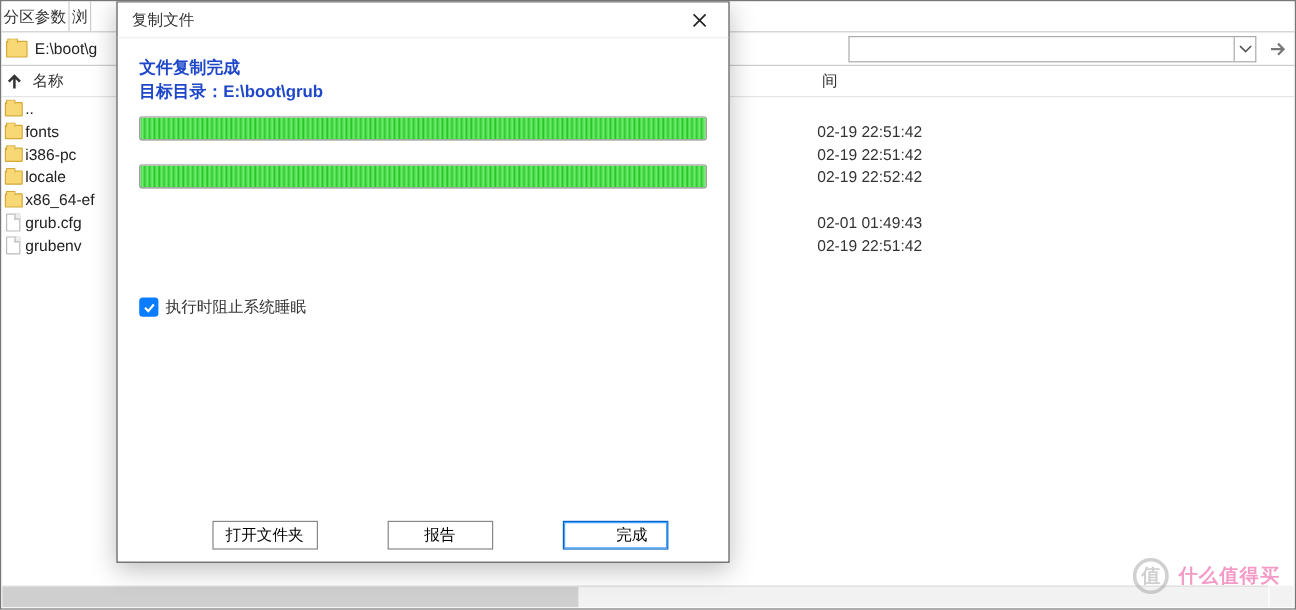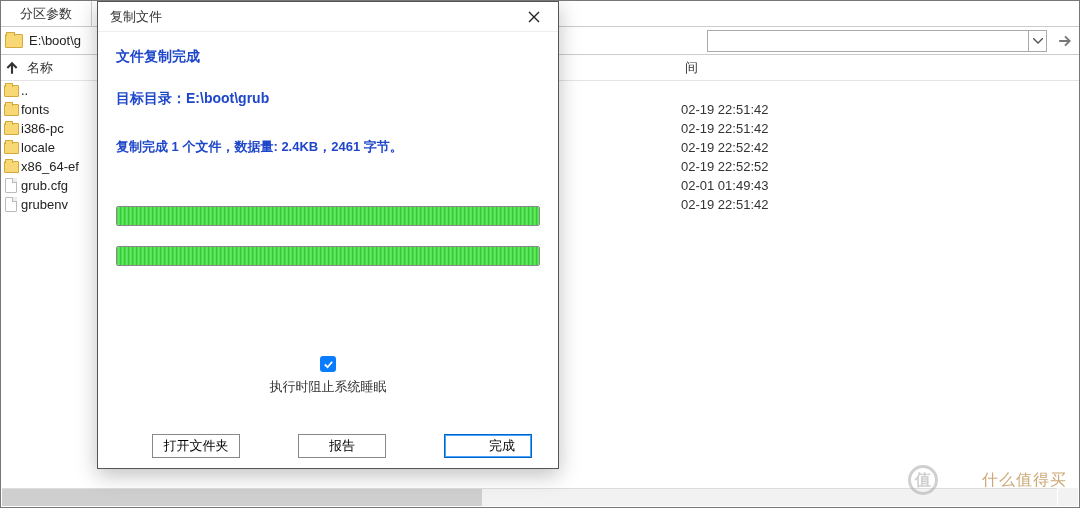--- a/index.html
+++ b/index.html
@@ -1,19 +1,19 @@
 <!DOCTYPE html>
 <html><head>
 <meta charset="utf-8">
 <style>
   * { box-sizing: border-box; margin: 0; padding: 0; font-family: "Microsoft YaHei", "Segoe UI", sans-serif; }
   body { width: 1080px; height: 508px; background: #fff; overflow: hidden; position: relative; border: 1px solid #777; }
   
   .tabs { display: flex; border-bottom: 1px solid #ccc; height: 26px; font-size: 13px; }
-  .tab { padding: 4px 19px 0; border-right: 1px solid #ccc; color: #333; cursor: pointer; }
+  .tab { padding: 4px 2px 0; border-right: 1px solid #ccc; color: #333; cursor: pointer; }
   
   .path-row { display: flex; align-items: center; height: 28px; border-bottom: 1px solid #ccc; padding: 0 4px; gap: 4px; }
   .folder-icon { width: 18px; height: 14px; background: #f8d775; border: 1px solid #d4a93a; border-radius: 1px; position: relative; }
   .folder-icon::before { content:""; position:absolute; top:-3px; left:0; width:7px; height:3px; background:#f8d775; border:1px solid #d4a93a; border-bottom:none; border-radius:1px 1px 0 0; }
   .path-row input.path { flex:0 0 auto; width: 60px; border:none; font-size:13px; padding:2px; color:#222; background:transparent; }
   .path-row .spacer { flex:1; }
   .path-row .dropdown-field { width:340px; height:22px; border:1px solid #aaa; background:#fff; display:flex; align-items:center; }
   .dd-btn { width:18px; height:20px; border-left:1px solid #aaa; display:flex; align-items:center; justify-content:center; }
   .arrow-box { width:20px; height:20px; display:flex; align-items:center; justify-content:center; margin-left:4px; }
   
@@ -30,47 +30,47 @@
   .file-sm { width:12px; height:15px; background:#fff; border:1px solid #bbb; border-radius:1px; position:relative; }
   .file-sm::before { content:""; position:absolute; right:-1px; top:-1px; width:4px; height:4px; background:#eee; border-left:1px solid #bbb; border-bottom:1px solid #bbb; }
   .row .nm { flex:0 0 660px; white-space:nowrap; overflow:hidden; }
   .row .tm { flex:1; color:#333; }
   
   .scrollbar-h { position:absolute; left:1px; right:22px; bottom:1px; height:18px; background:#f2f2f2; border-top:1px solid #ddd; }
   .scroll-thumb { height:100%; width:480px; background:#cfcfcf; }
   .scroll-corner { position:absolute; right:1px; bottom:1px; width:20px; height:18px; background:#f2f2f2; }
   
   
-  .modal { position:absolute; left:96px; top:0; width:462px; height:468px; background:#fff; border:1px solid #555; box-shadow:0 6px 20px rgba(0,0,0,.25); display:flex; flex-direction:column; }
+  .modal { position:absolute; left:96px; top:0; width:511px; height:468px; background:#fff; border:1px solid #555; box-shadow:0 6px 20px rgba(0,0,0,.25); display:flex; flex-direction:column; }
   .modal-title { height:30px; display:flex; align-items:center; padding:0 8px 0 12px; font-size:13px; color:#333; border-bottom:1px solid #eee; }
   .modal-title .ttl { flex:1; }
   .close-btn { width:32px; height:28px; display:flex; align-items:center; justify-content:center; cursor:pointer; }
   .close-btn svg { width:12px; height:12px; }
   
   .modal-body { flex:1; padding:10px 18px 0 18px; font-size:13px; }
   .bold-blue { color:#1f47c9; font-weight:bold; font-size:14px; }
-  .h1 { margin-top:6px; margin-bottom:24px; }
-  .h2 { margin-bottom:30px; }
+  .h1 { margin-top:6px; margin-bottom:2px; }
+  .h2 { margin-bottom:11px; }
   .stat { color:#1f47c9; font-weight:bold; font-size:13px; margin-bottom:50px; }
   
   .lbl { font-size:12.5px; color:#333; margin-bottom:4px; }
   .progress { height:20px; border:1px solid #888; border-radius:2px; background:#f6f6f6; margin-bottom:20px; overflow:hidden; }
   .progress-fill { height:100%; width:100%; background:repeating-linear-gradient(90deg,#3fd23f 0,#6ef06e 2px,#3fd23f 3px,#2bc22b 4px); }
   
-  .chk-row { display:flex; align-items:center; gap:6px; font-size:13px; color:#333; margin-top:90px;flex-direction:column; }
+  .chk-row { display:flex; align-items:center; gap:6px; font-size:13px; color:#333; margin-top:90px; }
   .checkbox { width:16px; height:16px; border-radius:3px; background:#0a7cff; display:flex; align-items:center; justify-content:center; }
   .checkbox svg { width:11px; height:11px; }
   
   .modal-footer { height:44px; display:flex; align-items:center; justify-content:center; gap:30px; }
   .btn { min-width:88px; height:24px; border:1px solid #888; background:#fff; font-size:13px; display:flex; align-items:center; justify-content:center; cursor:pointer;margin-left:28px; }
   .btn.primary { border:1px solid #0066cc; box-shadow:0 0 0 1px #4da3ff inset;padding-left:28px; }
   
   .watermark { position:absolute; right:12px; bottom:12px; display:flex; align-items:center; gap:8px; opacity:.55; }
   .wm-circle { width:30px; height:30px; border:3px solid #aaa; border-radius:50%; display:flex; align-items:center; justify-content:center; font-size:16px; font-weight:bold; color:#aaa; }
-  .wm-txt { font-size:16px; color:#a16207; font-weight:normal; letter-spacing:1px;margin-left:36px; }
+  .wm-txt { font-size:16px; color:#ec4899; font-weight:bold; letter-spacing:1px; }
 </style>
 </head>
 <body>
 
 <div class="tabs">
   <div class="tab">分区参数</div>
   <div class="tab">浏</div>
 </div>
 
 <div class="path-row">
@@ -129,21 +129,20 @@
         <div class="folder-sm"></div>
       </div>
       <div class="nm">locale</div>
       <div class="tm">02-19 22:52:42</div>
     </div>
     <div class="row">
       <div class="ic">
         <div class="folder-sm"></div>
       </div>
       <div class="nm">x86_64-ef</div>
-      <div class="tm">02-19 22:52:52</div>
     </div>
     <div class="row">
       <div class="ic">
         <div class="file-sm"></div>
       </div>
       <div class="nm">grub.cfg</div>
       <div class="tm">02-01 01:49:43</div>
     </div>
     <div class="row">
       <div class="ic">
@@ -164,21 +163,20 @@
     <span class="ttl">复制文件</span>
     <div class="close-btn">
       <svg viewBox="0 0 12 12">
           <path d="M1 1 L11 11 M11 1 L1 11" stroke="#222" stroke-width="1.4"></path>
         </svg>
     </div>
   </div>
   <div class="modal-body">
     <div class="bold-blue h1">文件复制完成</div>
     <div class="bold-blue h2">目标目录：E:\boot\grub</div>
-    <div class="stat">复制完成 1 个文件，数据量: 2.4KB，2461 字节。</div>
 
     <div class="progress">
         <div class="progress-fill"></div>
       </div>
 
     <div class="progress">
         <div class="progress-fill"></div>
       </div>
 
     <div class="chk-row">

